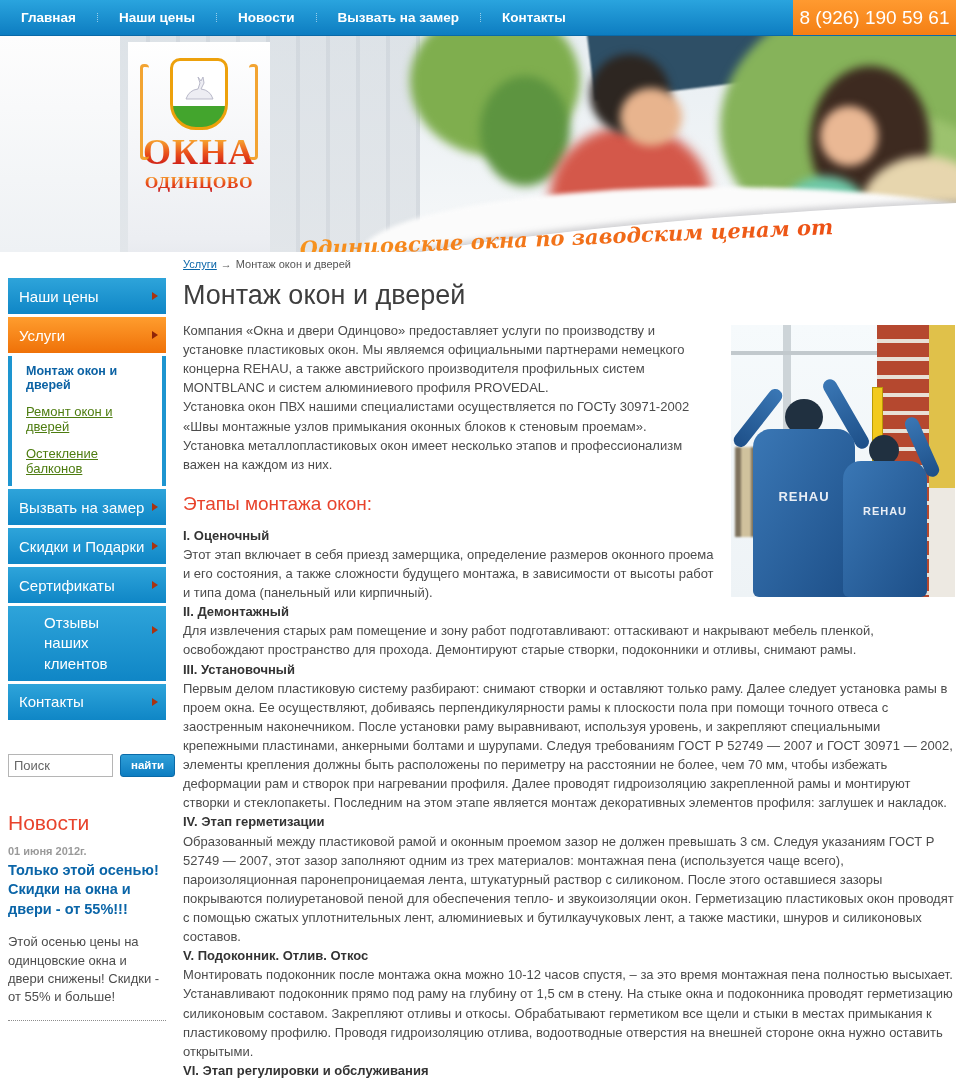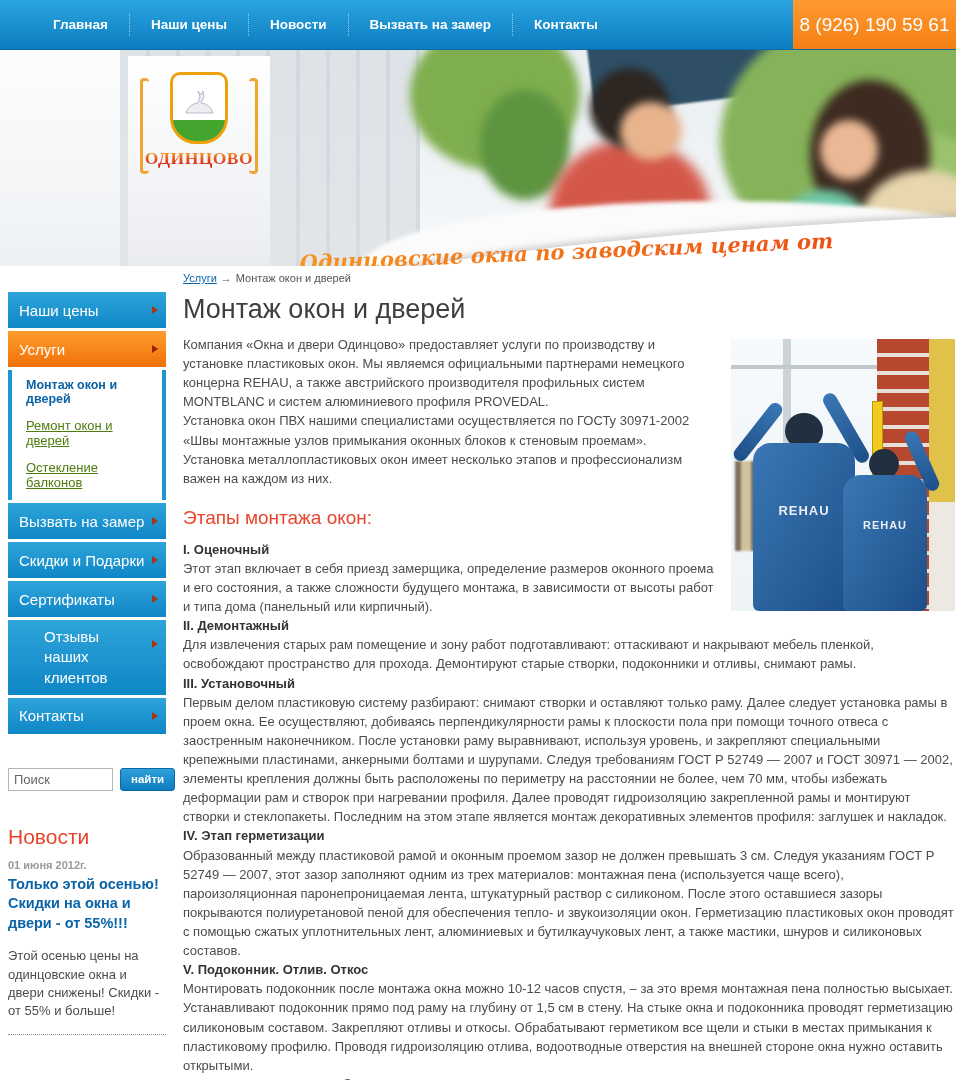--- a/index.html
+++ b/index.html
@@ -1,20 +1,20 @@
 <!DOCTYPE html>
 <html lang="ru"><head>
 <meta charset="utf-8">
 <style>
   * { margin:0; padding:0; box-sizing:border-box; }
   html,body { background:#fff; font-family:"Liberation Sans","DejaVu Sans",sans-serif; }
   .page { width:956px; height:1080px; margin:0 auto; background:#fff; overflow:hidden; position:relative; }
 
   
-  .topnav { height:50px; background:linear-gradient(#2aa4de,#0d7dc1); display:flex; align-items:stretch; border-bottom:1px solid #0a6aa8;padding-left:32px; }
+  .topnav { height:36px; background:linear-gradient(#2aa4de,#0d7dc1); display:flex; align-items:stretch; border-bottom:1px solid #0a6aa8; }
   .nav-item { color:#fff; font-size:13.5px; font-weight:bold; text-decoration:none; display:flex; align-items:center; padding:0 21px; cursor:pointer; }
   .nav-sep { width:1px; margin:13px 0; border-left:1px dotted rgba(255,255,255,.55); }
   .phone-box { margin-left:auto; width:163px; background:linear-gradient(#ff9a30,#f47f14); color:#fff; font-size:19px; display:flex; align-items:center; justify-content:center; white-space:nowrap; }
 
   
   .banner { position:relative; height:216px; background:linear-gradient(#fdfdfd,#eef1f4); overflow:hidden; }
   .banner-photo { position:absolute; left:120px; top:0; right:0; bottom:0; background:linear-gradient(#e8eef2,#f6f8f9); overflow:hidden; }
   .blob { position:absolute; border-radius:50%; filter:blur(5px); }
   .blinds { position:absolute; left:0; top:0; width:300px; height:100%;
      background:repeating-linear-gradient(90deg,#d9dee3 0 26px,#c9cfd6 26px 30px); opacity:.7; }
@@ -144,20 +144,21 @@
     </div>
 
     <div class="ribbon">
       <div class="logo-bracket l"></div>
       <div class="logo-bracket r"></div>
       <div class="shield">
         <svg width="40" height="38" viewBox="0 0 40 38">
           <path d="M6 30 q3-9 12-10 l2-6 -2-6 3 4 2-4 1 6 -3 6 q9 1 12 10 z" fill="#ededf3" stroke="#b9b9c9" stroke-width="1"></path>
         </svg>
       </div>
+      <div class="logo-line1 grad-text">ОКНА</div>
       <div class="logo-line2 grad-text">ОДИНЦОВО</div>
     </div>
 
     <div class="tagline-band">
       <span class="tagline">Одинцовские окна по заводским ценам от производителя</span>
     </div>
   </div>
 
   <div class="content">
 

